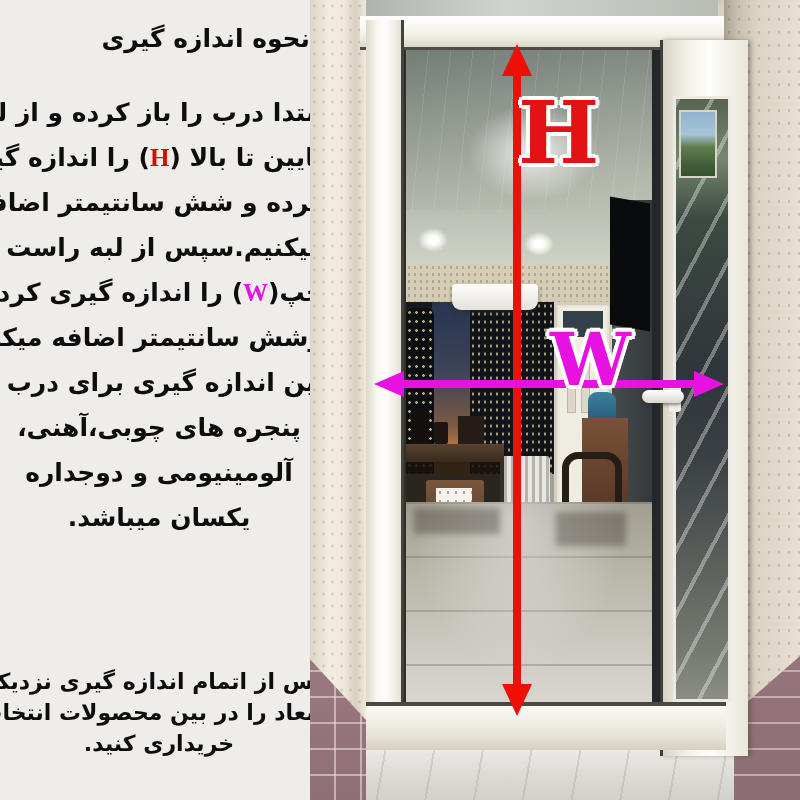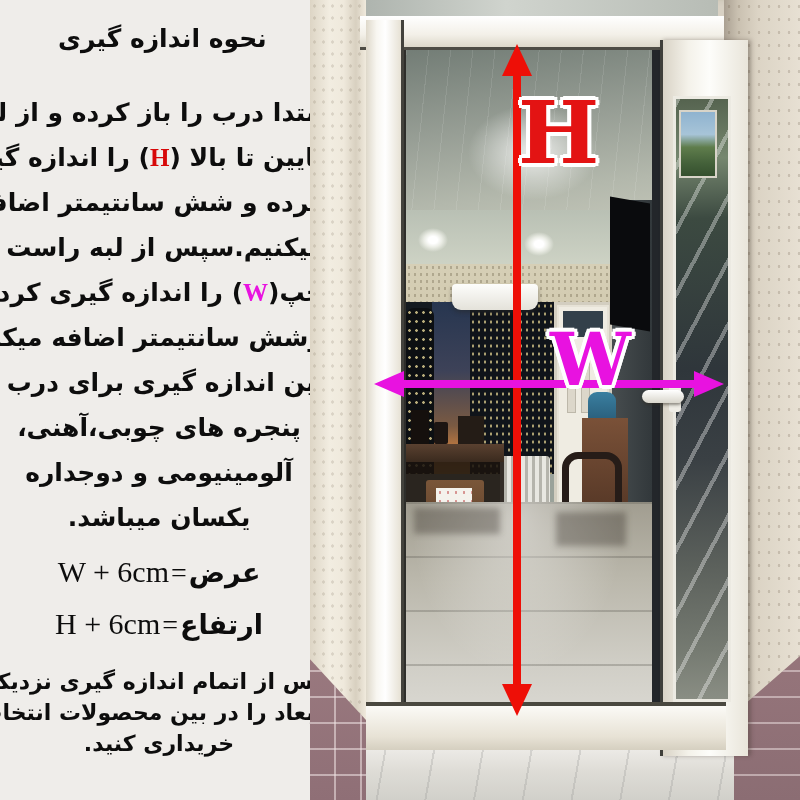--- a/index.html
+++ b/index.html
@@ -3,21 +3,21 @@
 <meta charset="utf-8">
 <style>
   * { margin:0; padding:0; box-sizing:border-box; }
   html,body { width:800px; height:800px; }
   body { position:relative; overflow:hidden; background:#efedea;
          font-family:"DejaVu Sans", sans-serif; color:#0d0d0d; }
 
   
   .text-panel { position:absolute; left:0; top:0; width:318px; height:800px;
                 background:#efedea; direction:rtl; }
-  .title { position:absolute; left:58px; top:24px; width:252px; text-align:left;
+  .title { position:absolute; left:58px; top:24px; width:252px; text-align:right;
            font-size:25px; font-weight:bold; white-space:nowrap; }
   .para { position:absolute; left:-6px; top:90px; width:330px; text-align:center;
           font-size:25px; font-weight:bold; line-height:45px; }
   .line { white-space:nowrap; }
   .mark { font-family:"Liberation Serif", serif; font-weight:bold; }
   .mark-h { color:#d70808; }
   .mark-w { color:#e812e0; }
   .formulas { position:absolute; left:0; top:546px; width:318px; text-align:center; }
   .formula { height:52px; line-height:52px; white-space:nowrap; }
   .f-label { font-size:27px; font-weight:bold; }
@@ -179,28 +179,20 @@
     <div class="line">
       <span>چپ(</span><span class="mark mark-w">W</span><span>) را اندازه گیری کرده</span>
     </div>
     <div class="line">وشش سانتیمتر اضافه میکنیم.</div>
     <div class="line">این اندازه گیری برای درب و</div>
     <div class="line">پنجره های چوبی،آهنی،</div>
     <div class="line">آلومینیومی و دوجداره</div>
     <div class="line">یکسان میباشد.</div>
   </div>
 
-  <div class="formulas">
-    <div class="formula">
-      <span class="f-label">عرض</span><span class="f-eq">=</span><span class="f-val">W + 6cm</span>
-    </div>
-    <div class="formula">
-      <span class="f-label">ارتفاع</span><span class="f-eq">=</span><span class="f-val">H + 6cm</span>
-    </div>
-  </div>
 
   <div class="footer">
     <div class="line">پس از اتمام اندازه گیری نزدیکترین</div>
     <div class="line">ابعاد را در بین محصولات انتخاب و</div>
     <div class="line">خریداری کنید.</div>
   </div>
 </div>
 
 <div class="photo">
   <div class="wall-left"></div>

